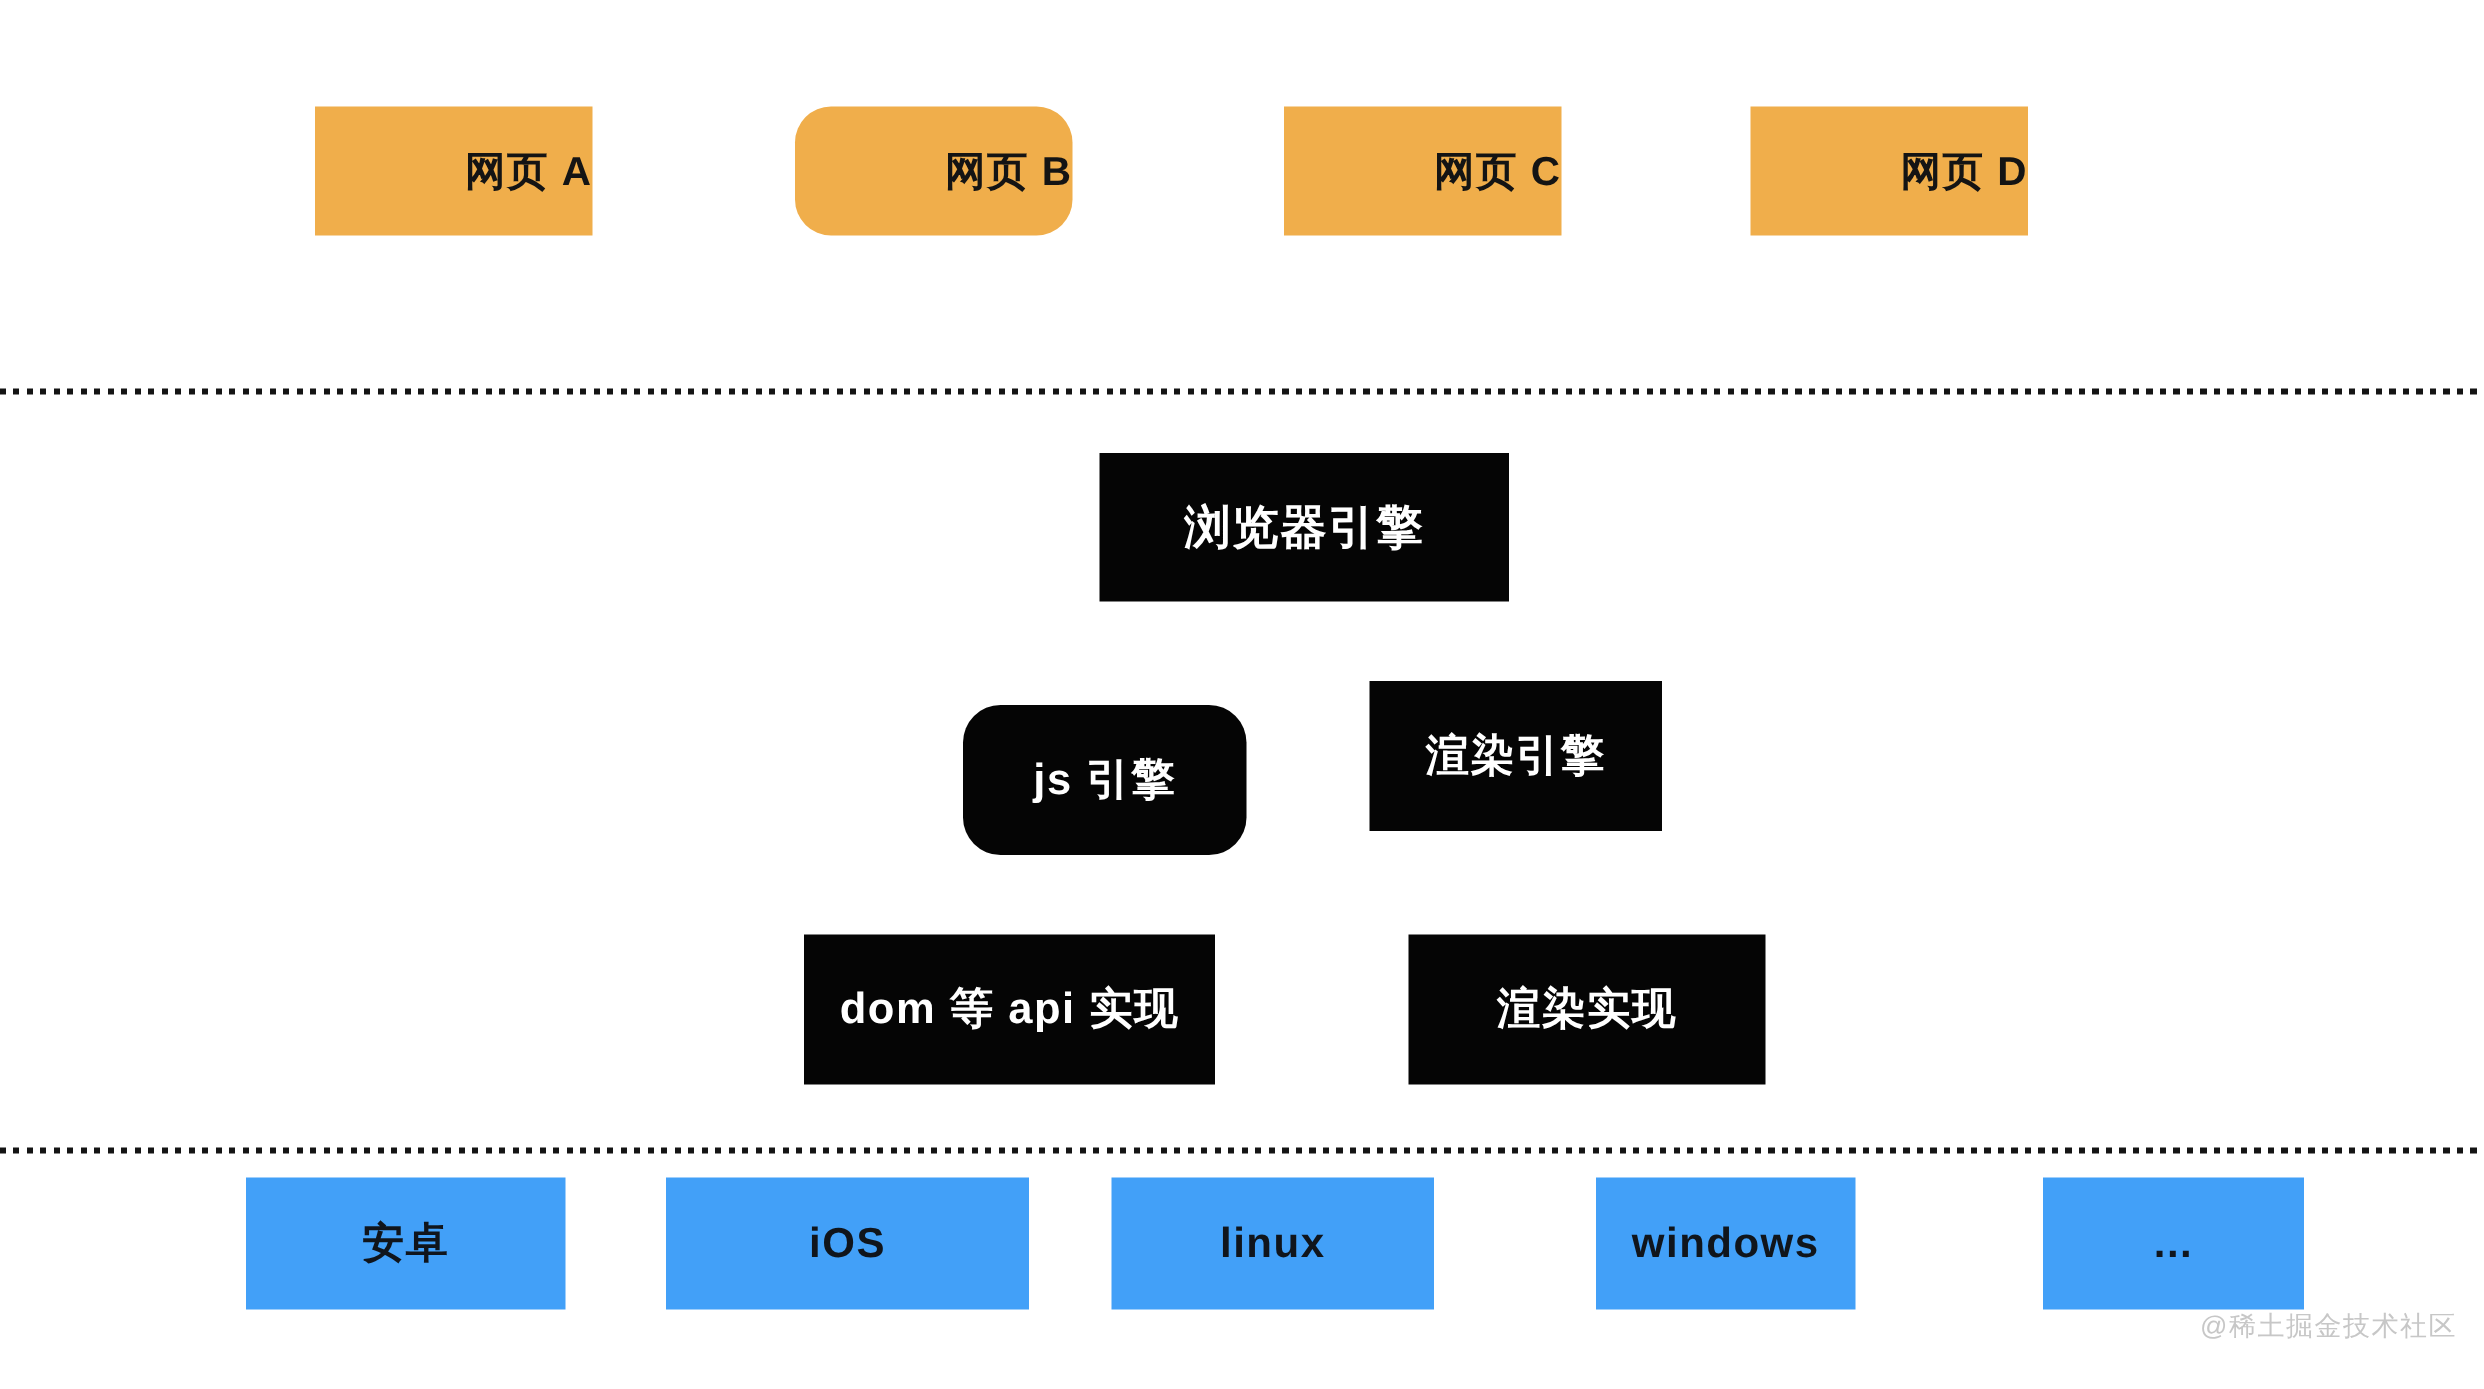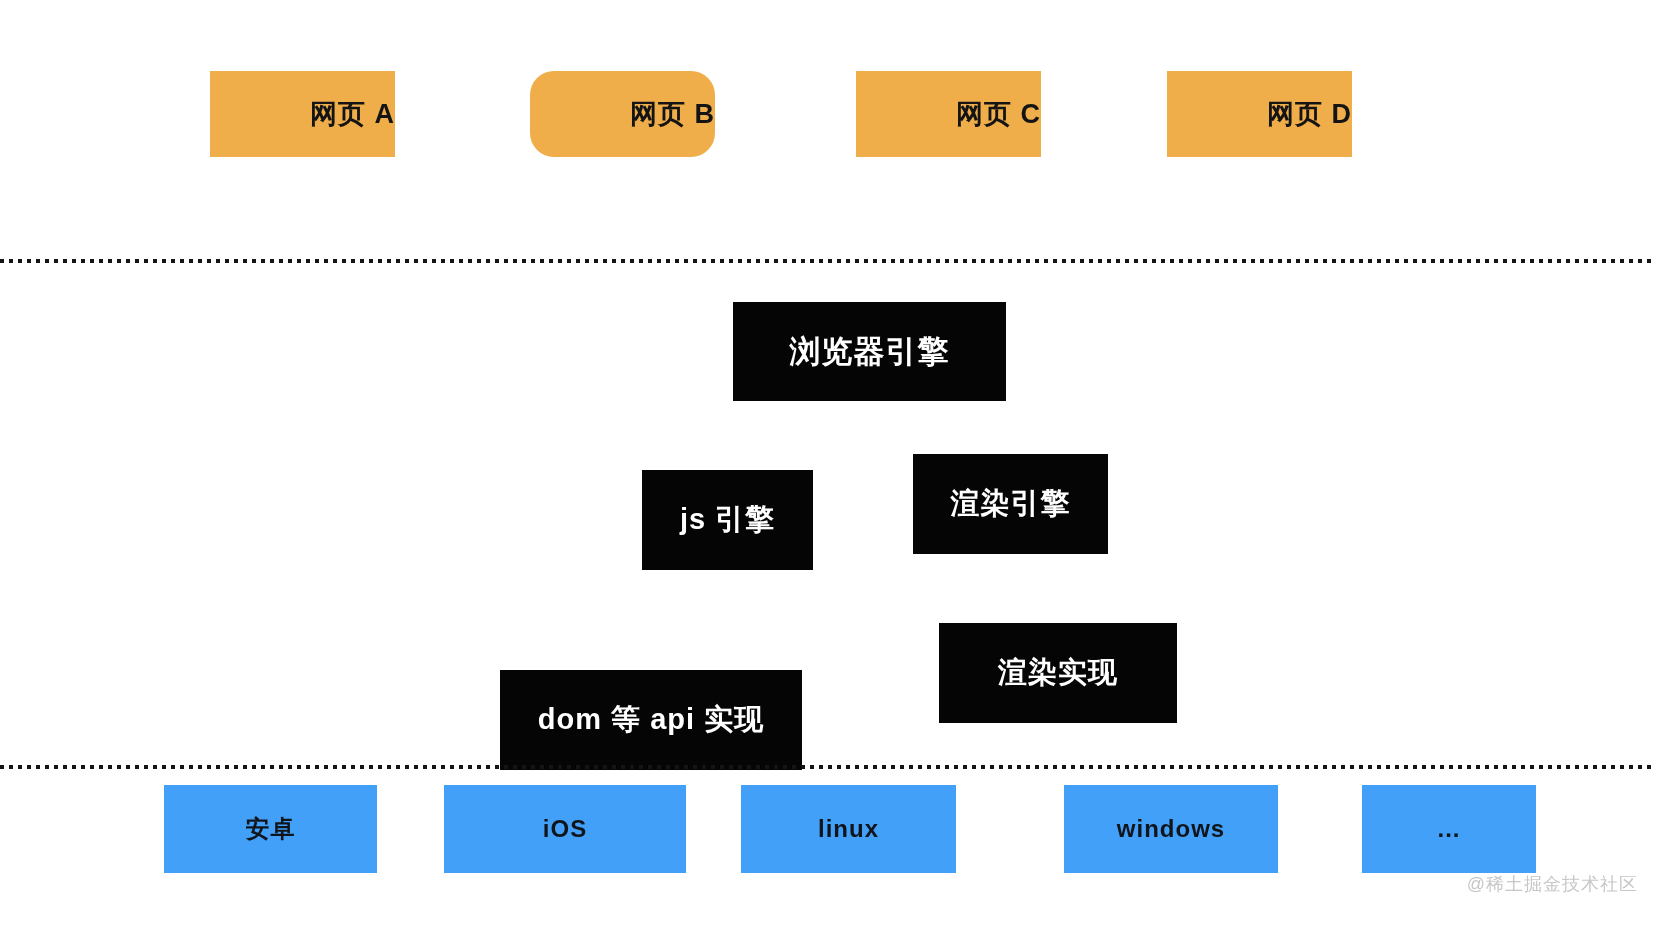--- a/index.html
+++ b/index.html
@@ -31,21 +31,21 @@
     justify-content: flex-end;
   }
   .box-black {
     background: #050505;
     color: #ffffff;
     font-size: 29px;
   }
   .box-blue {
     background: #42a0f8;
     color: #10151c;
-    font-size: 24px;
+    font-size: 28px;
   }
   .dotted-line {
     position: absolute;
     left: 0;
     width: 1656px;
     height: 4px;
     background-image: repeating-linear-gradient(
       to right,
       #141414 0px, #141414 4px,
       transparent 4px, transparent 9px
@@ -55,30 +55,30 @@
   .wp   { top: 71px;  height: 86px; width: 185px; }
   .wp-a { left: 210px; }
   .wp-b { left: 530px; border-radius: 24px; }
   .wp-c { left: 856px; }
   .wp-d { left: 1167px; }
   
   .sep-1 { top: 259px; }
   .sep-2 { top: 765px; }
   
   .browser-engine { left: 733px; top: 302px; width: 273px; height: 99px; font-size: 31px; }
-  .js-engine      { left: 642px; top: 470px; width: 171px; height: 100px; }
+  .js-engine      { left: 642px; top: 470px; width: 189px; height: 100px; border-radius: 25px; }
   .render-engine  { left: 913px; top: 454px; width: 195px; height: 100px; justify-content: center; }
-  .dom-api        { left: 500px; top: 623px; width: 302px; height: 100px; margin-top: 47px; }
+  .dom-api        { left: 536px; top: 623px; width: 274px; height: 100px; }
   .render-impl    { left: 939px; top: 623px; width: 238px; height: 100px; }
   
   .pf          { top: 785px; height: 88px; }
   .pf-android  { left: 164px;  width: 213px; }
   .pf-ios      { left: 444px;  width: 242px; }
   .pf-linux    { left: 741px;  width: 215px; }
-  .pf-windows  { left: 1064px; width: 214px; }
+  .pf-windows  { left: 1064px; width: 173px; }
   .pf-more     { left: 1362px; width: 174px; }
   
   .watermark {
     position: absolute;
     right: 18px;
     top: 872px;
     color: #c7c7c7;
     font-size: 18px;
     font-weight: 400;
     letter-spacing: 1px;

